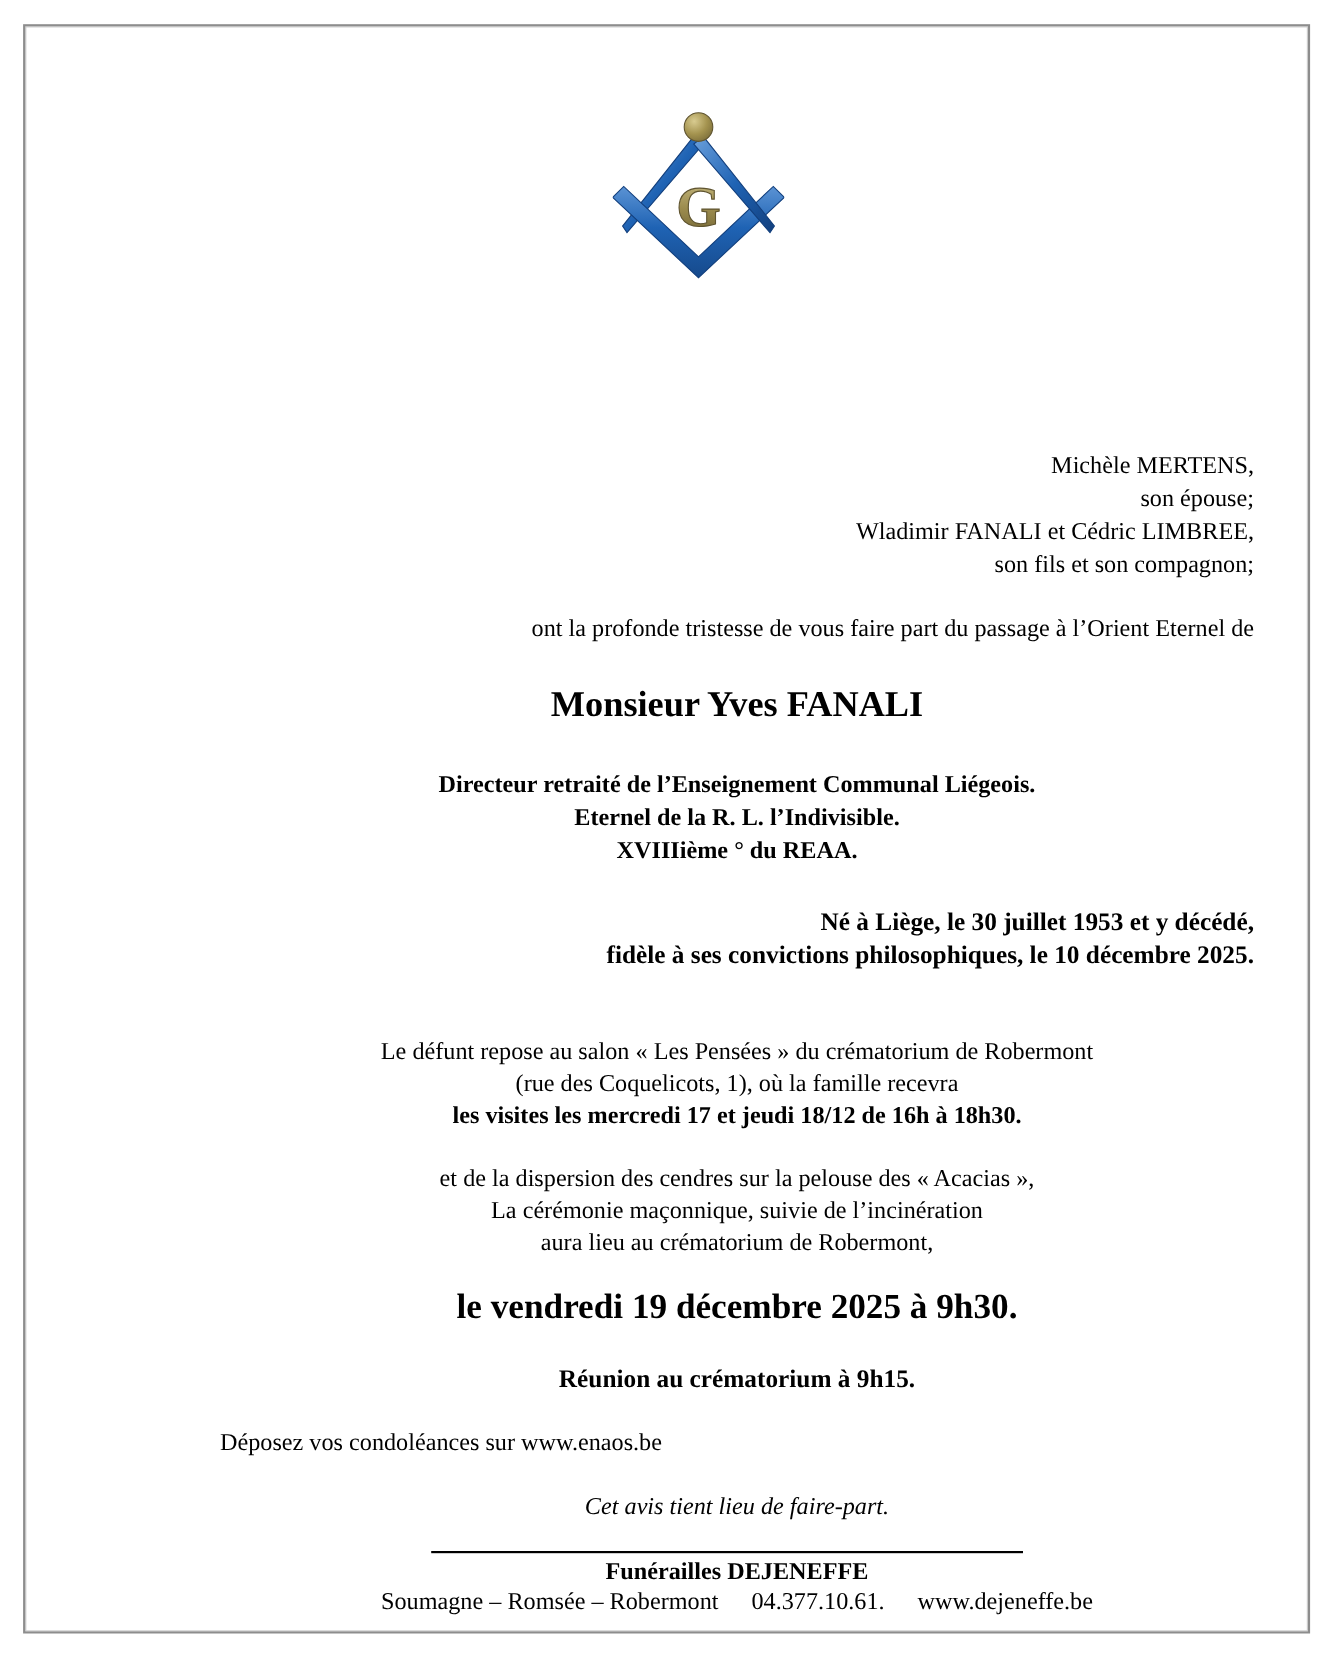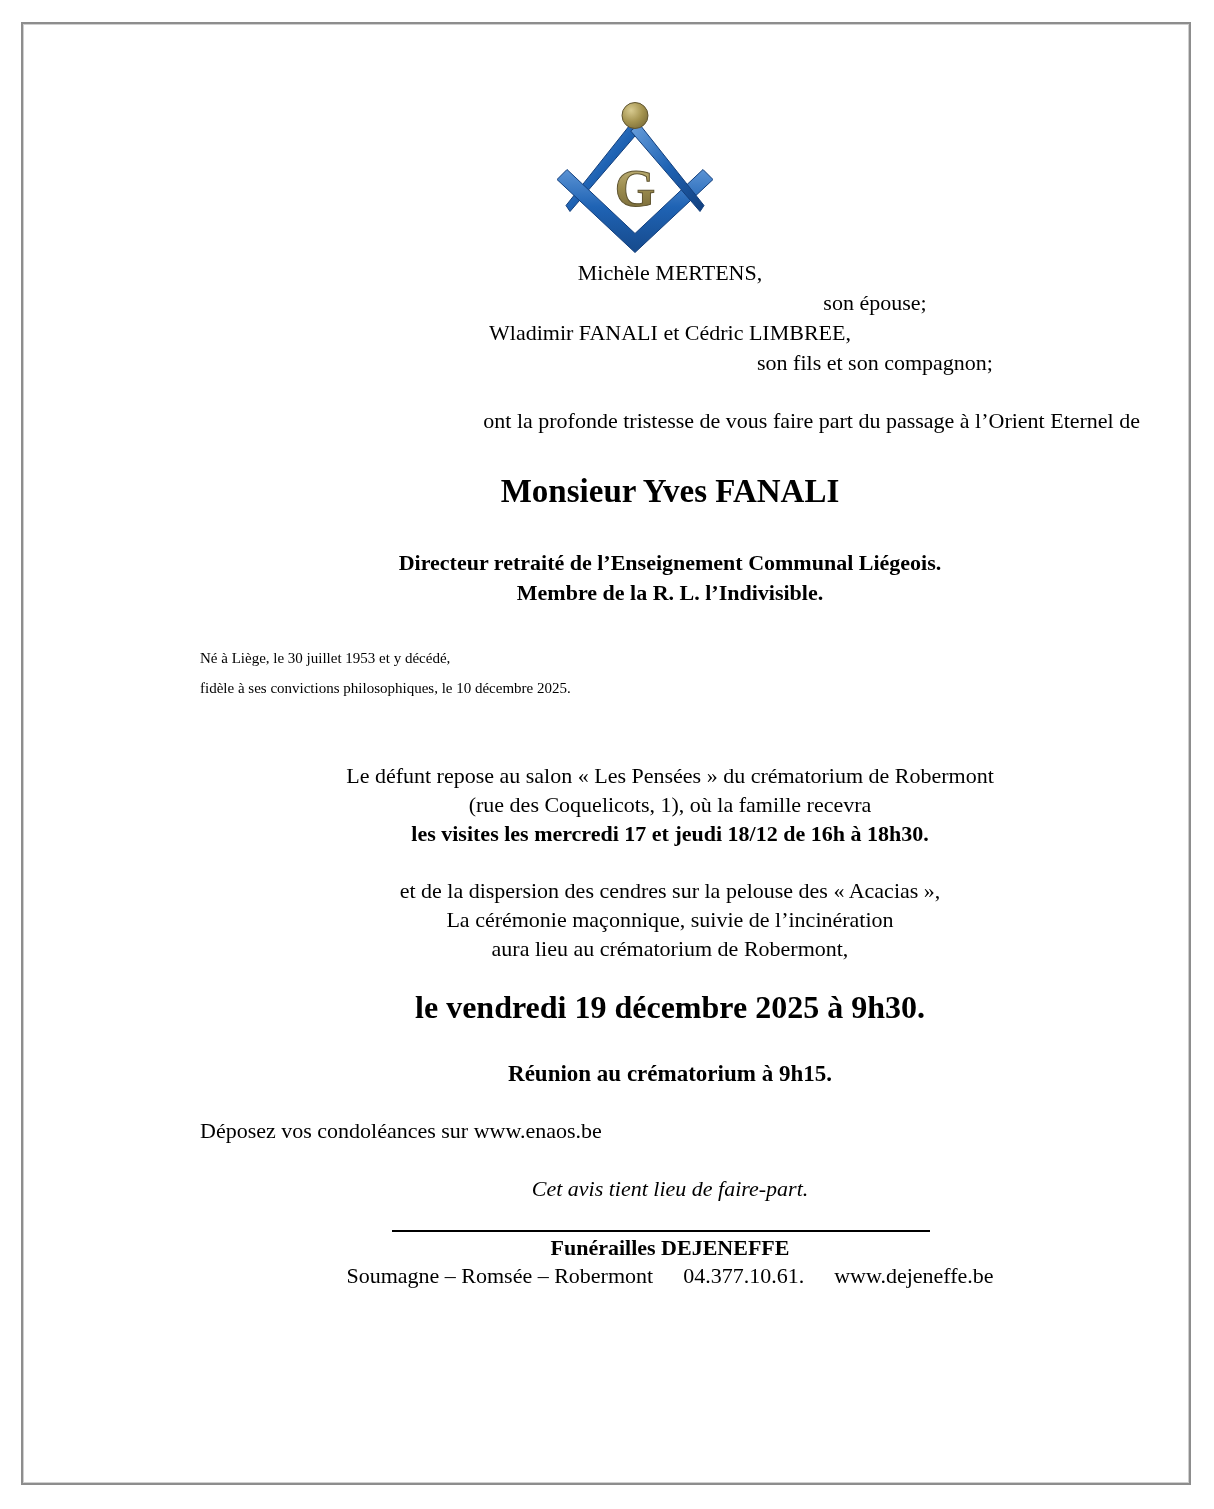--- a/index.html
+++ b/index.html
@@ -30,23 +30,24 @@
     top: 0;
     width: 940px;
   }
   .emblem {
     margin-top: 100px;
     margin-left: 357px;
     width: 156px;
     height: 158px;
   }
   .family {
-    font-size: 22px;
-    line-height: 30px;
-    text-align: center;
+    margin-top: 150px;
+    font-size: 22px;
+    line-height: 30px;
+    text-align: right;
   }
   .family .indent { padding-left: 410px; }
   .announcement {
     margin-top: 28px;
     font-size: 22px;
     line-height: 30px;
     text-align: right;
   }
   .deceased-name {
     margin-top: 34px;
@@ -57,24 +58,24 @@
   }
   .titles {
     margin-top: 36px;
     font-size: 22px;
     line-height: 30px;
     font-weight: bold;
     text-align: center;
   }
   .birth {
     margin-top: 35px;
-    font-size: 15px;
-    line-height: 30px;
-    font-weight: normal;
-    text-align: left;
+    font-size: 23px;
+    line-height: 30px;
+    font-weight: bold;
+    text-align: right;
   }
   .visitation {
     margin-top: 58px;
     font-size: 22px;
     line-height: 29px;
     text-align: center;
   }
   .visitation .bold { font-weight: bold; }
   .ceremony {
     margin-top: 28px;
@@ -183,21 +184,22 @@
     <div>Wladimir FANALI et Cédric LIMBREE,</div>
     <div class="indent">son fils et son compagnon;</div>
   </div>
 
   <div class="announcement">ont la profonde tristesse de vous faire part du passage à l’Orient Eternel de</div>
 
   <div class="deceased-name">Monsieur Yves FANALI</div>
 
   <div class="titles">
     <div>Directeur retraité de l’Enseignement Communal Liégeois.</div>
-    <div>Membre de la R. L. l’Indivisible.</div>
+    <div>Eternel de la R. L. l’Indivisible.</div>
+    <div>XVIIIième ° du REAA.</div>
   </div>
 
   <div class="birth">
     <div>Né à Liège, le 30 juillet 1953 et y décédé,</div>
     <div>fidèle à ses convictions philosophiques, le 10 décembre 2025.</div>
   </div>
 
   <div class="visitation">
     <div>Le défunt repose au salon « Les Pensées » du crématorium de Robermont</div>
     <div>(rue des Coquelicots, 1), où la famille recevra</div>

